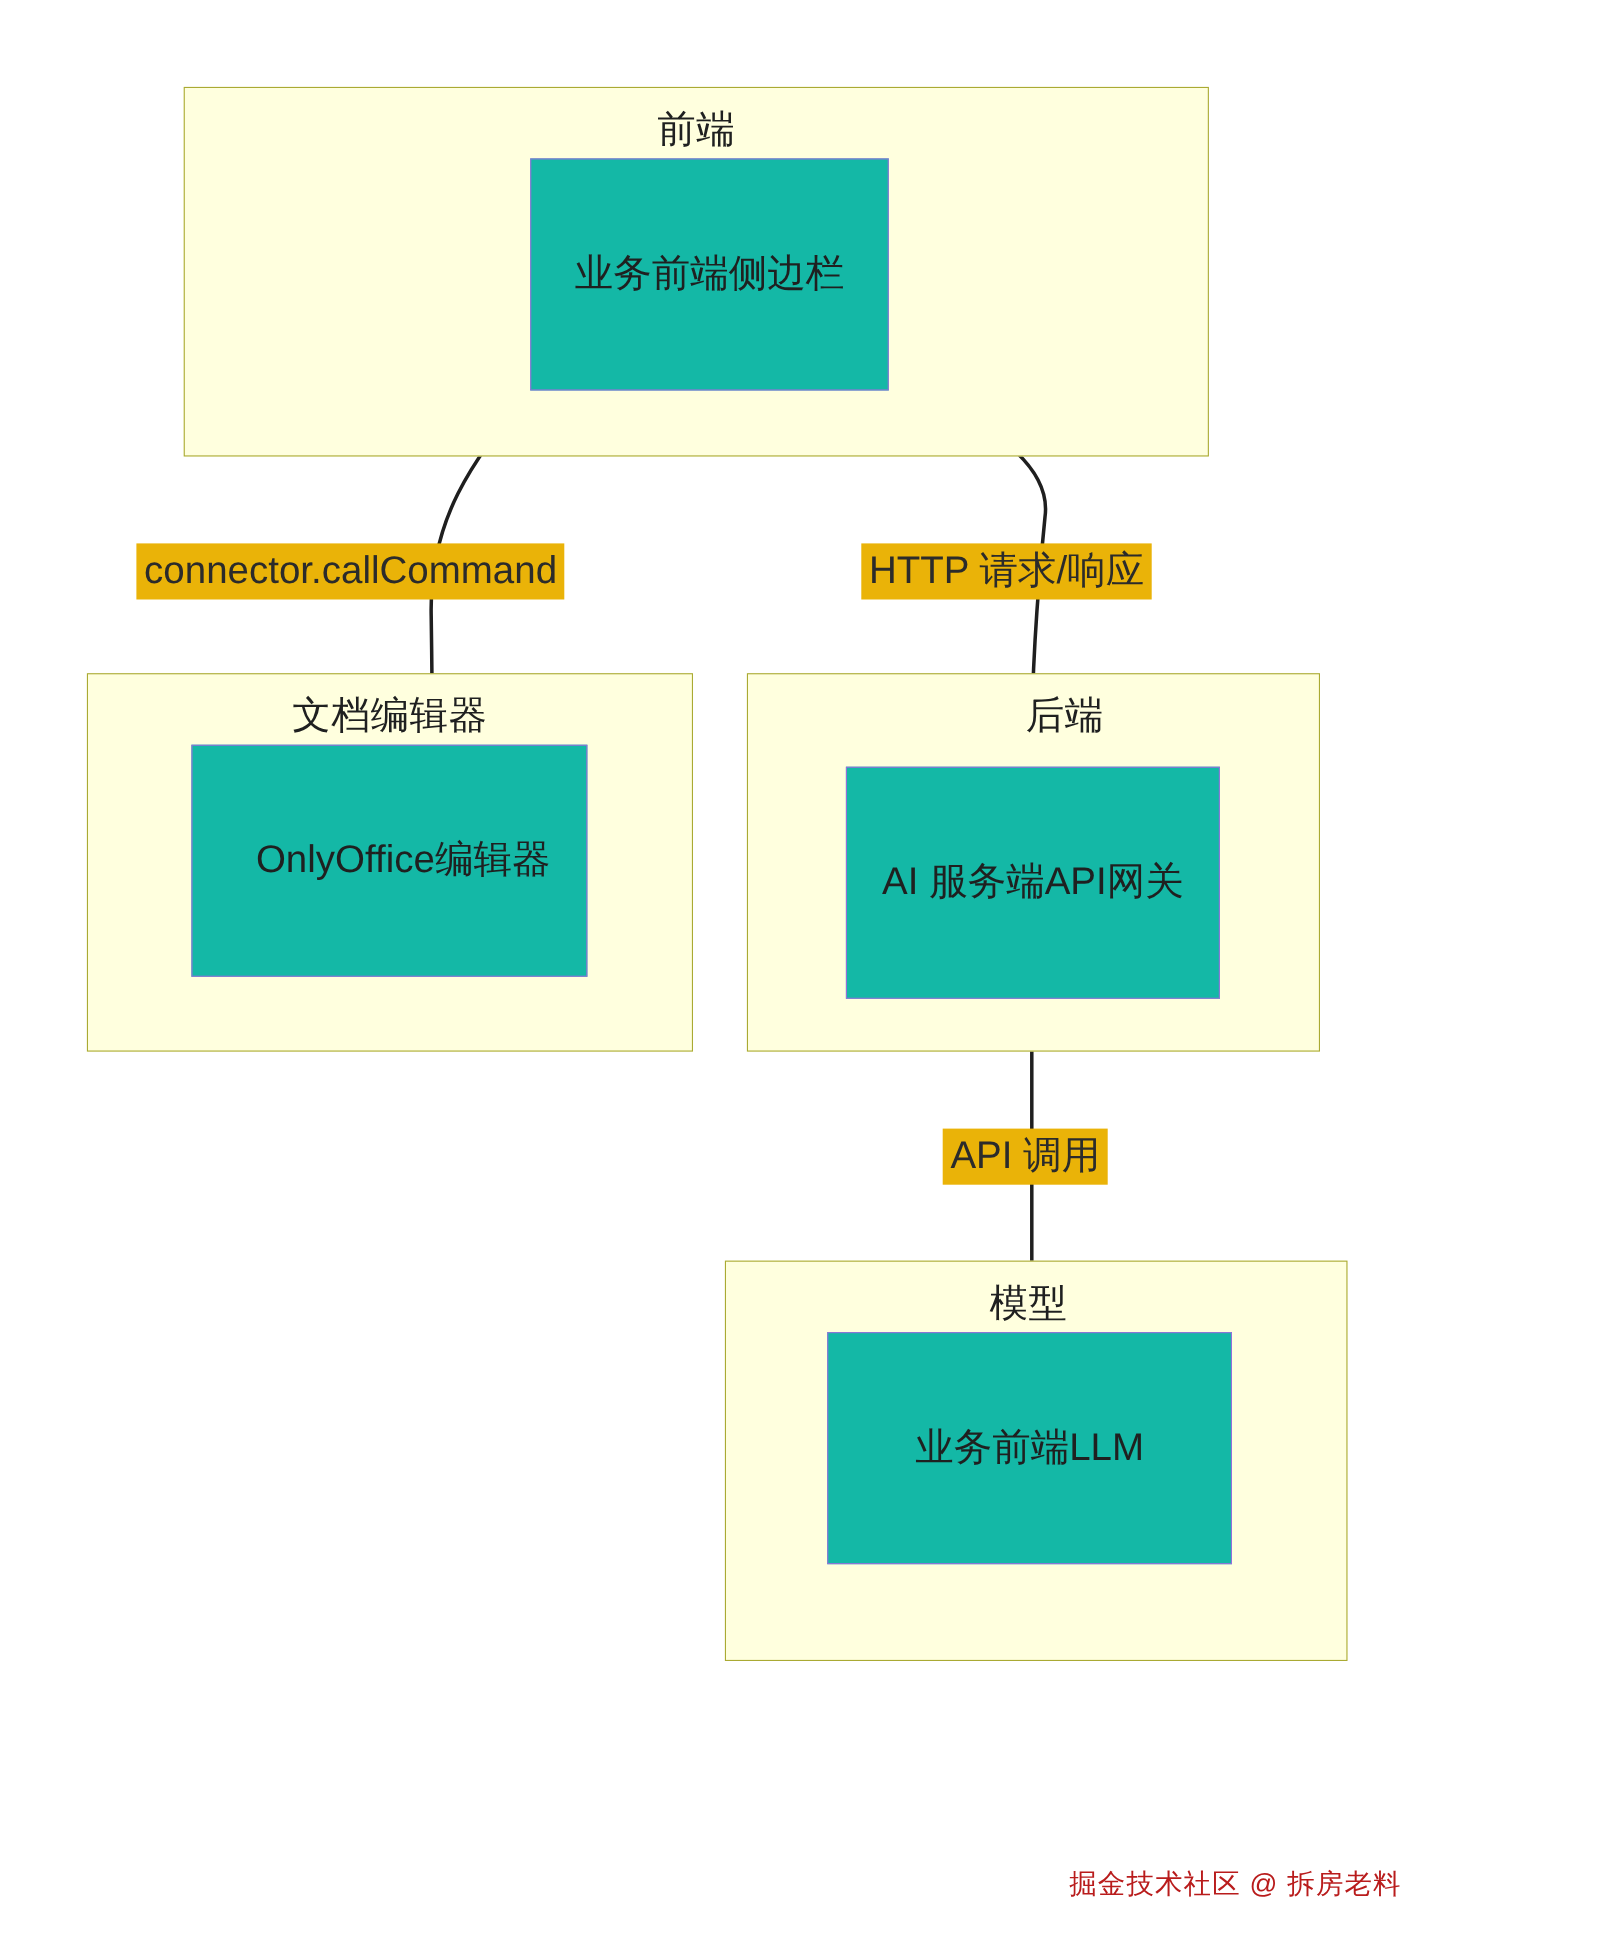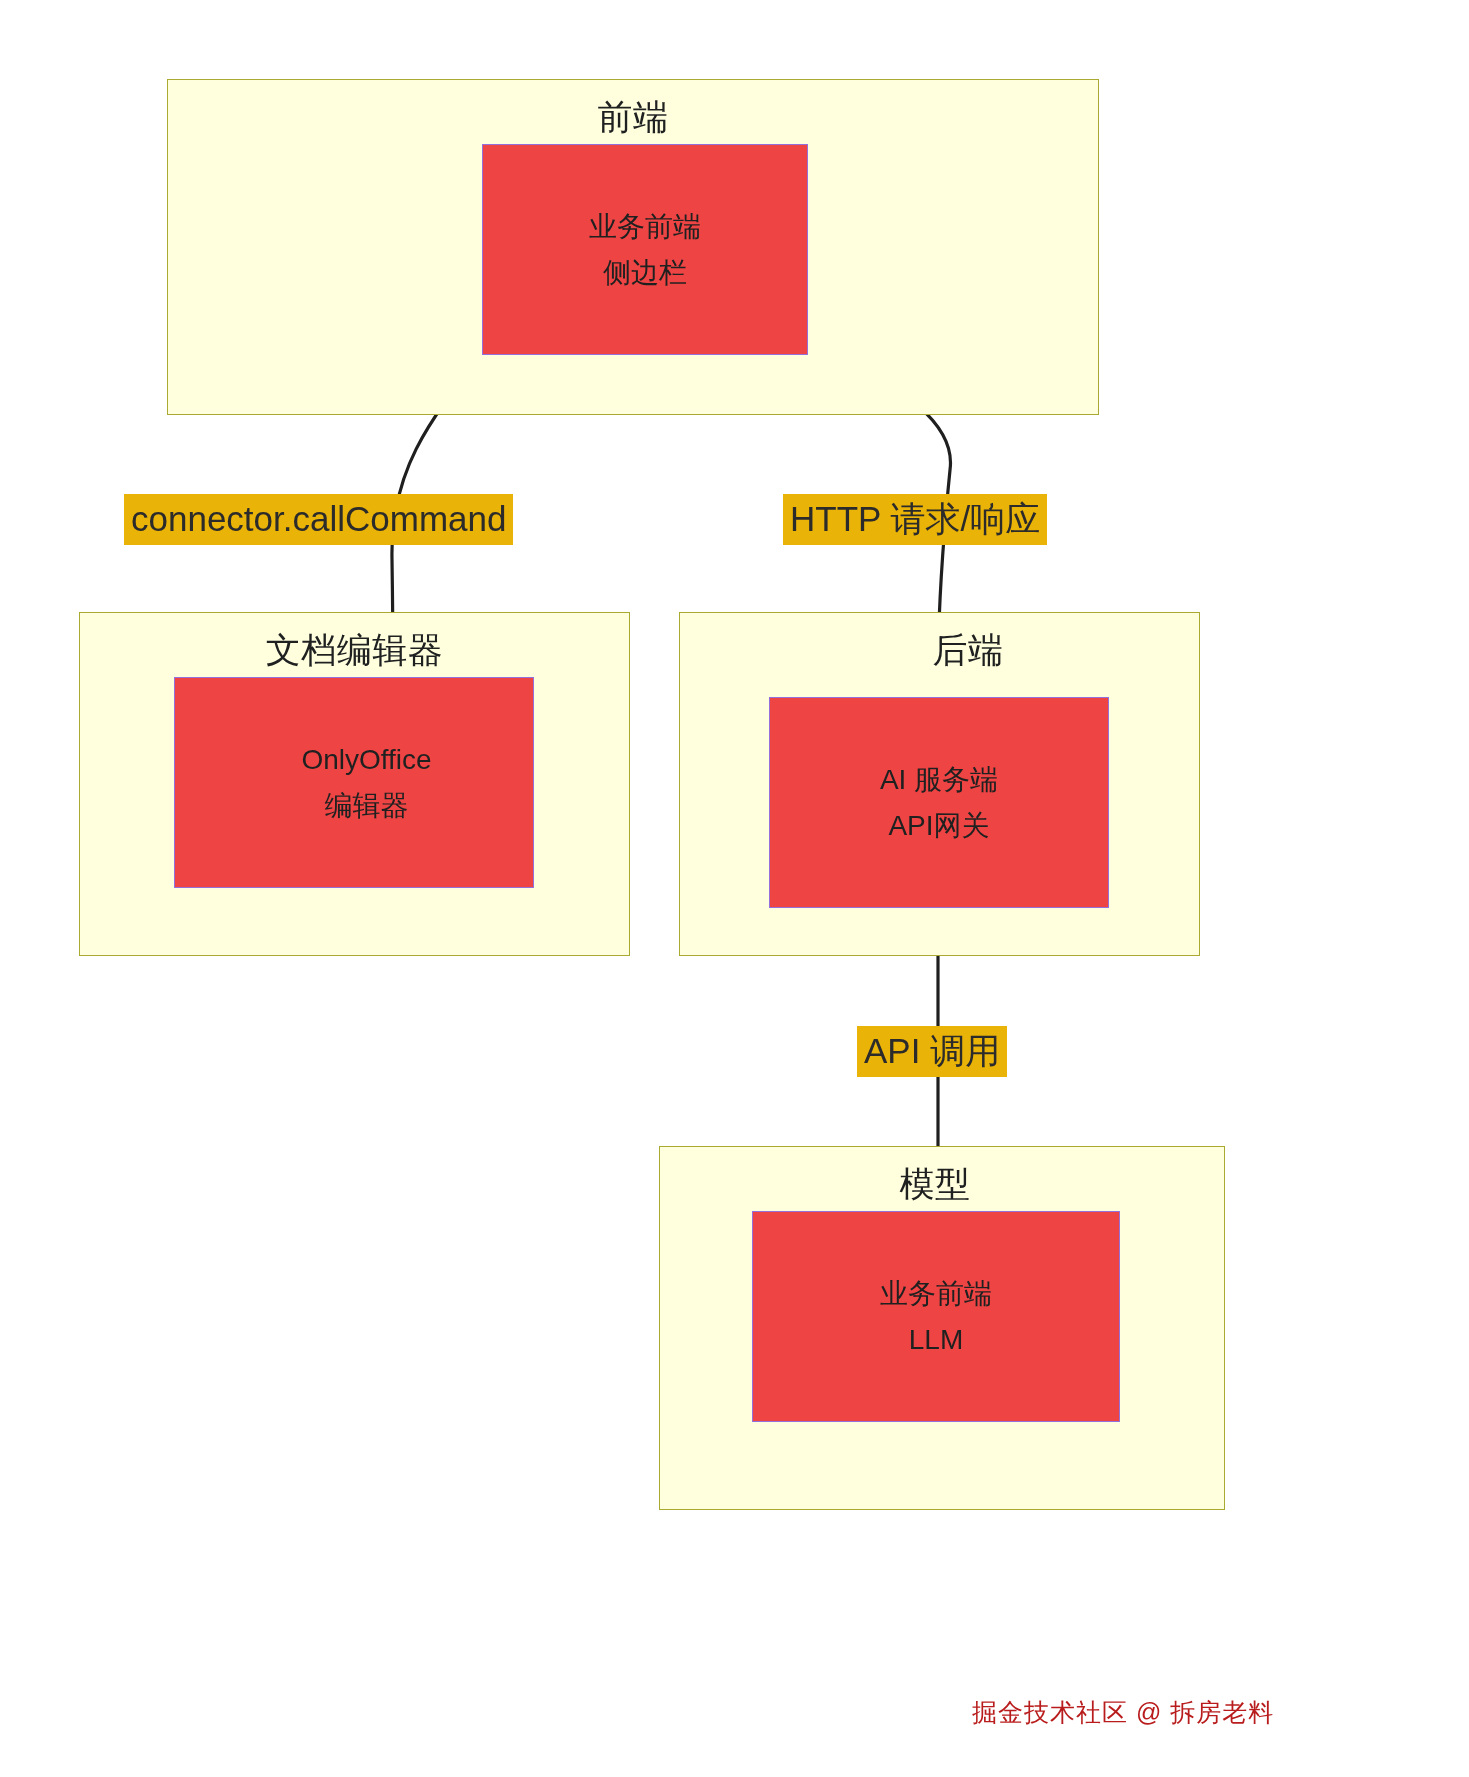--- a/index.html
+++ b/index.html
@@ -43,29 +43,29 @@
     text-align: center;
     font-size: 35px;
     color: #1f2020;
     white-space: nowrap;
     letter-spacing: 0.5px;
   }
 
   
   .node {
     position: absolute;
-    background: #ef4444;
+    background: #14b8a6;
     border: 1.8px solid #9370db;
     box-sizing: border-box;
     display: flex;
-    flex-direction: column;
+    flex-direction: row;
     align-items: center;
     justify-content: center;
     color: #1f2020;
-    font-size: 28px;
+    font-size: 35px;
     line-height: 1.62;
     text-align: center;
     white-space: nowrap;
   }
   .node .line2 { }
 
   
   .edge-label {
     position: absolute;
     background: #eab308;

